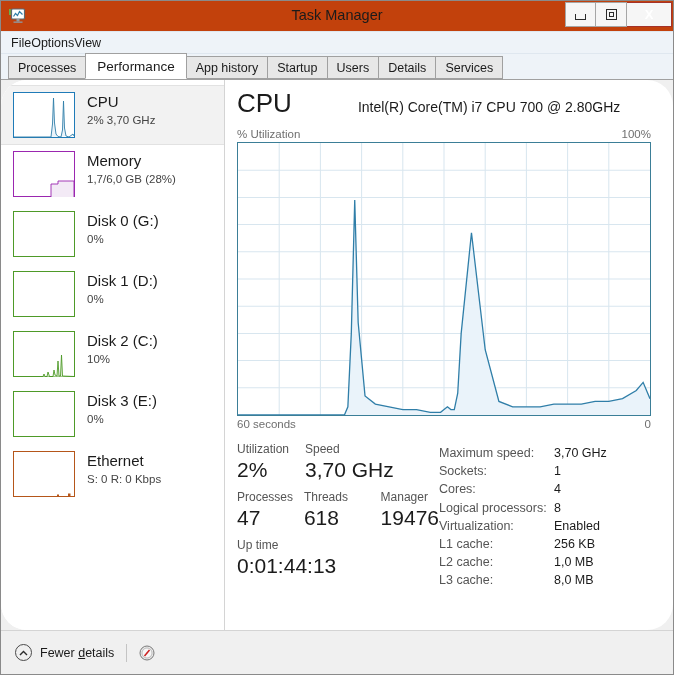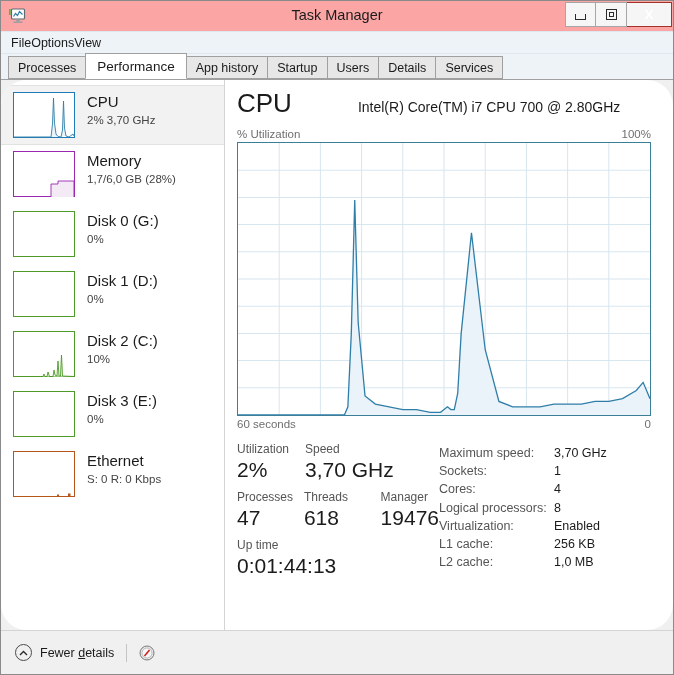--- a/index.html
+++ b/index.html
@@ -16,21 +16,21 @@
     width: 674px; height: 675px;
     background: #f0f0f0;
     border: 1px solid #8a8a8a;
     display: flex; flex-direction: column;
   }
 
   
   #titlebar {
     position: relative;
     height: 31px;
-    background: #fca5a5;
+    background: #c2410c;
     border-bottom: 1px solid #dfe7ef;
     flex: 0 0 auto;
   }
   #tm-icon {
     position: absolute; left: 7px; top: 5px;
     width: 20px; height: 20px;
   }
   #title-text {
     position: absolute; left: 0; right: 0; top: 6px;
     text-align: center;
@@ -479,20 +479,24 @@
             <span class="spec-value">Enabled</span>
           </div>
           <div class="spec-row">
             <span class="spec-label">L1 cache:</span>
             <span class="spec-value">256 KB</span>
           </div>
           <div class="spec-row">
             <span class="spec-label">L2 cache:</span>
             <span class="spec-value">1,0 MB</span>
           </div>
+          <div class="spec-row">
+            <span class="spec-label">L3 cache:</span>
+            <span class="spec-value">8,0 MB</span>
+          </div>
         </div>
 
       </div>
     </div>
   </div>
 
   <div id="statusbar">
     <div id="fewer-details">
       <span id="chevron-circle">
         <svg width="9" height="6" viewBox="0 0 9 6">

